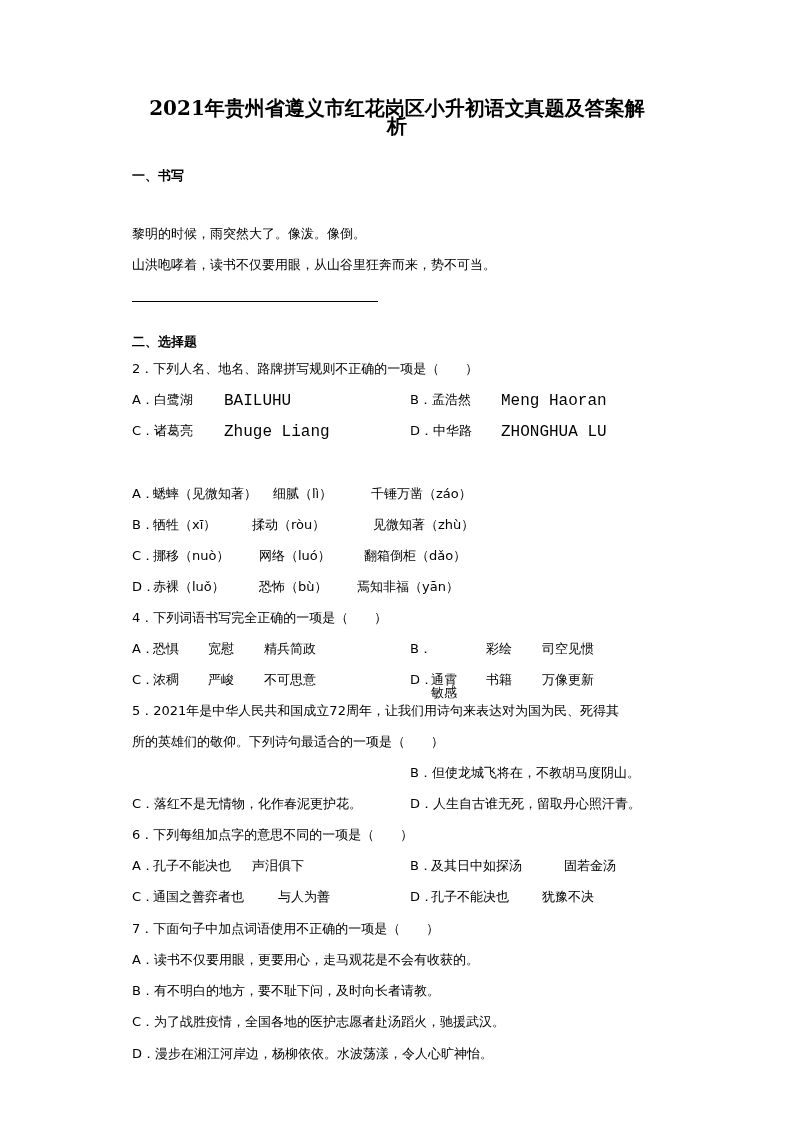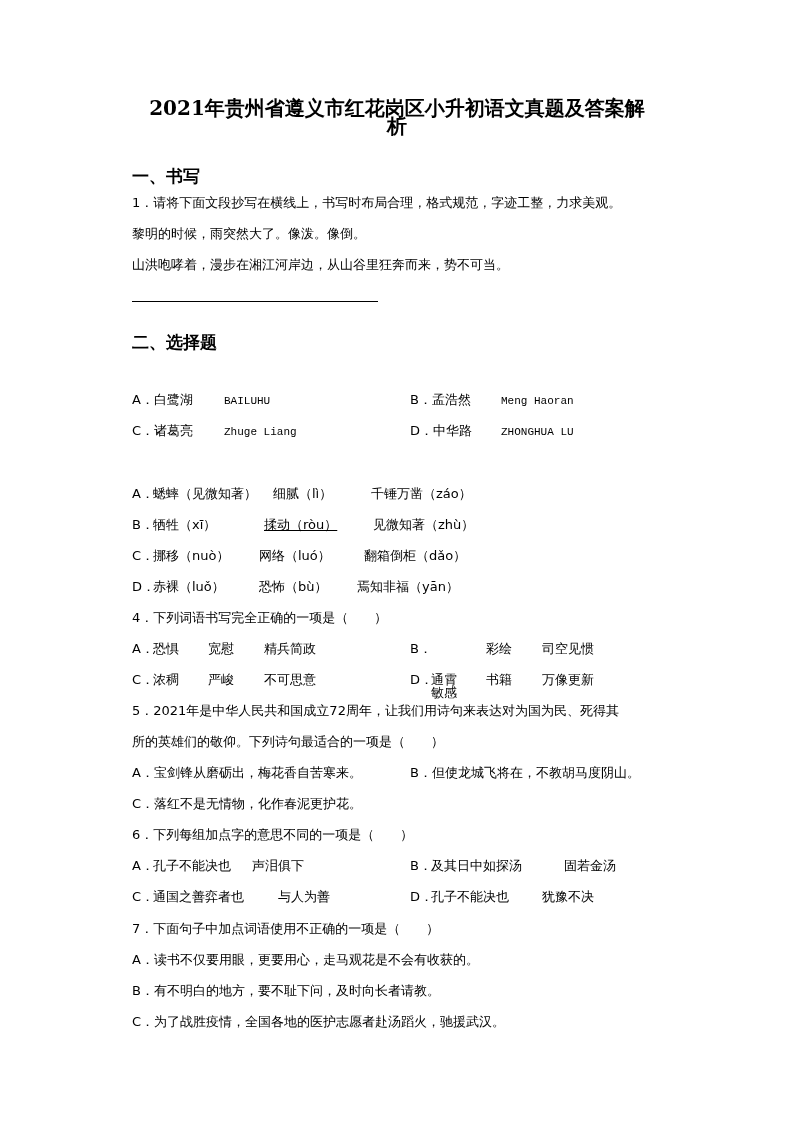--- a/index.html
+++ b/index.html
@@ -8,44 +8,44 @@
       font-family: "DejaVu Sans", sans-serif; color: #000;
     }
     .page { position: absolute; left: 0; top: 0; width: 794px; height: 929px; }
     .title {
       position: absolute; left: 100px; width: 594px; text-align: center;
       font-family: "DejaVu Serif", serif; font-weight: bold; font-size: 20px; line-height: 24px;
     }
     .line {
       position: absolute; left: 132px; font-size: 13px; line-height: 16px; white-space: nowrap;
     }
-    .heading { font-weight: bold; font-size: 17px; }
-    .mono { font-family: "Liberation Mono", monospace; font-size: 11px; }
+    .heading { font-weight: bold; font-size: 13px; }
+    .mono { font-family: "Liberation Mono", monospace; font-size: 16px; }
     .seg { position: absolute; white-space: nowrap; }
     .rule {
       position: absolute; left: 132px; top: 301px; width: 246px; height: 0;
       border-top: 1px solid #000;
     }
   </style>
 </head>
 <body>
 
 <div class="page">
 
   <div class="title" style="top:96px;">2021年贵州省遵义市红花岗区小升初语文真题及答案解</div>
   <div class="title" style="top:114px;">析</div>
 
   <div class="line heading" style="top:168px;">一、书写</div>
-  <div class="line" style="top:195px;">1．请将下面文段抄写在横线上，书写时布局合理，格式规范，字迹工整，力求美观。</div>
   <div class="line" style="top:226px;">黎明的时候，雨突然大了。像泼。像倒。</div>
-  <div class="line" style="top:257px;">山洪咆哮着，漫步在湘江河岸边，从山谷里狂奔而来，势不可当。</div>
+  <div class="line" style="top:257px;">山洪咆哮着，读书不仅要用眼，从山谷里狂奔而来，势不可当。</div>
   <div class="rule"></div>
 
   <div class="line heading" style="top:334px;">二、选择题</div>
 
+  <div class="line" style="top:361px;">2．下列人名、地名、路牌拼写规则不正确的一项是（　　）</div>
   <div class="line" style="top:392px;">
     <span class="seg" style="left:0;">A．白鹭湖</span>
     <span class="seg mono" style="left:92px;top:1px;">BAILUHU</span>
   </div>
   <div class="line" style="top:392px;left:410px;">
     <span class="seg" style="left:0;">B．孟浩然</span>
     <span class="seg mono" style="left:91px;top:1px;">Meng Haoran</span>
   </div>
   <div class="line" style="top:423px;">
     <span class="seg" style="left:0;">C．诸葛亮</span>
@@ -58,21 +58,21 @@
 
   <div class="line" style="top:486px;">
     <span class="seg" style="left:0;">A．</span>
     <span class="seg" style="left:21px;">蟋蟀（见微知著）</span>
     <span class="seg" style="left:141px;">细腻（lì）</span>
     <span class="seg" style="left:239px;">千锤万凿（záo）</span>
   </div>
   <div class="line" style="top:517px;">
     <span class="seg" style="left:0;">B．</span>
     <span class="seg" style="left:21px;">牺牲（xī）</span>
-    <span class="seg" style="left:132px;text-decoration:underline;">揉动（ròu）</span>
+    <span class="seg" style="left:120px;">揉动（ròu）</span>
     <span class="seg" style="left:241px;">见微知著（zhù）</span>
   </div>
   <div class="line" style="top:548px;">
     <span class="seg" style="left:0;">C．</span>
     <span class="seg" style="left:21px;">挪移（nuò）</span>
     <span class="seg" style="left:127px;">网络（luó）</span>
     <span class="seg" style="left:232px;">翻箱倒柜（dǎo）</span>
   </div>
   <div class="line" style="top:579px;">
     <span class="seg" style="left:0;">D．</span>
@@ -102,23 +102,23 @@
   </div>
   <div class="line" style="top:672px;left:410px;">
     <span class="seg" style="left:0;">D．</span>
     <span class="seg" style="left:21px;">通霄</span>
     <span class="seg" style="left:76px;">书籍</span>
     <span class="seg" style="left:132px;">万像更新</span>
   </div>
 
   <div class="line" style="top:703px;">5．2021年是中华人民共和国成立72周年，让我们用诗句来表达对为国为民、死得其</div>
   <div class="line" style="top:734px;">所的英雄们的敬仰。下列诗句最适合的一项是（　　）</div>
-  <div class="line" style="top:765px;">A．宝剑锋从磨砺出，梅花香自苦寒来。</div>
   <div class="line" style="top:765px;left:410px;">B．但使龙城飞将在，不教胡马度阴山。</div>
   <div class="line" style="top:796px;">C．落红不是无情物，化作春泥更护花。</div>
+  <div class="line" style="top:796px;left:410px;">D．人生自古谁无死，留取丹心照汗青。</div>
 
   <div class="line" style="top:827px;">6．下列每组加点字的意思不同的一项是（　　）</div>
   <div class="line" style="top:858px;">
     <span class="seg" style="left:0;">A．</span>
     <span class="seg" style="left:21px;">孔子不能决也</span>
     <span class="seg" style="left:120px;">声泪俱下</span>
   </div>
   <div class="line" style="top:858px;left:410px;">
     <span class="seg" style="left:0;">B．</span>
     <span class="seg" style="left:21px;text-align:right;">及其日中如探汤</span>
@@ -132,14 +132,15 @@
   <div class="line" style="top:889px;left:410px;">
     <span class="seg" style="left:0;">D．</span>
     <span class="seg" style="left:21px;">孔子不能决也</span>
     <span class="seg" style="left:132px;">犹豫不决</span>
   </div>
 
   <div class="line" style="top:921px;">7．下面句子中加点词语使用不正确的一项是（　　）</div>
   <div class="line" style="top:952px;">A．读书不仅要用眼，更要用心，走马观花是不会有收获的。</div>
   <div class="line" style="top:983px;">B．有不明白的地方，要不耻下问，及时向长者请教。</div>
   <div class="line" style="top:1014px;">C．为了战胜疫情，全国各地的医护志愿者赴汤蹈火，驰援武汉。</div>
+  <div class="line" style="top:1046px;">D．漫步在湘江河岸边，杨柳依依。水波荡漾，令人心旷神怡。</div>
 
 </div>
 
 </body></html>

